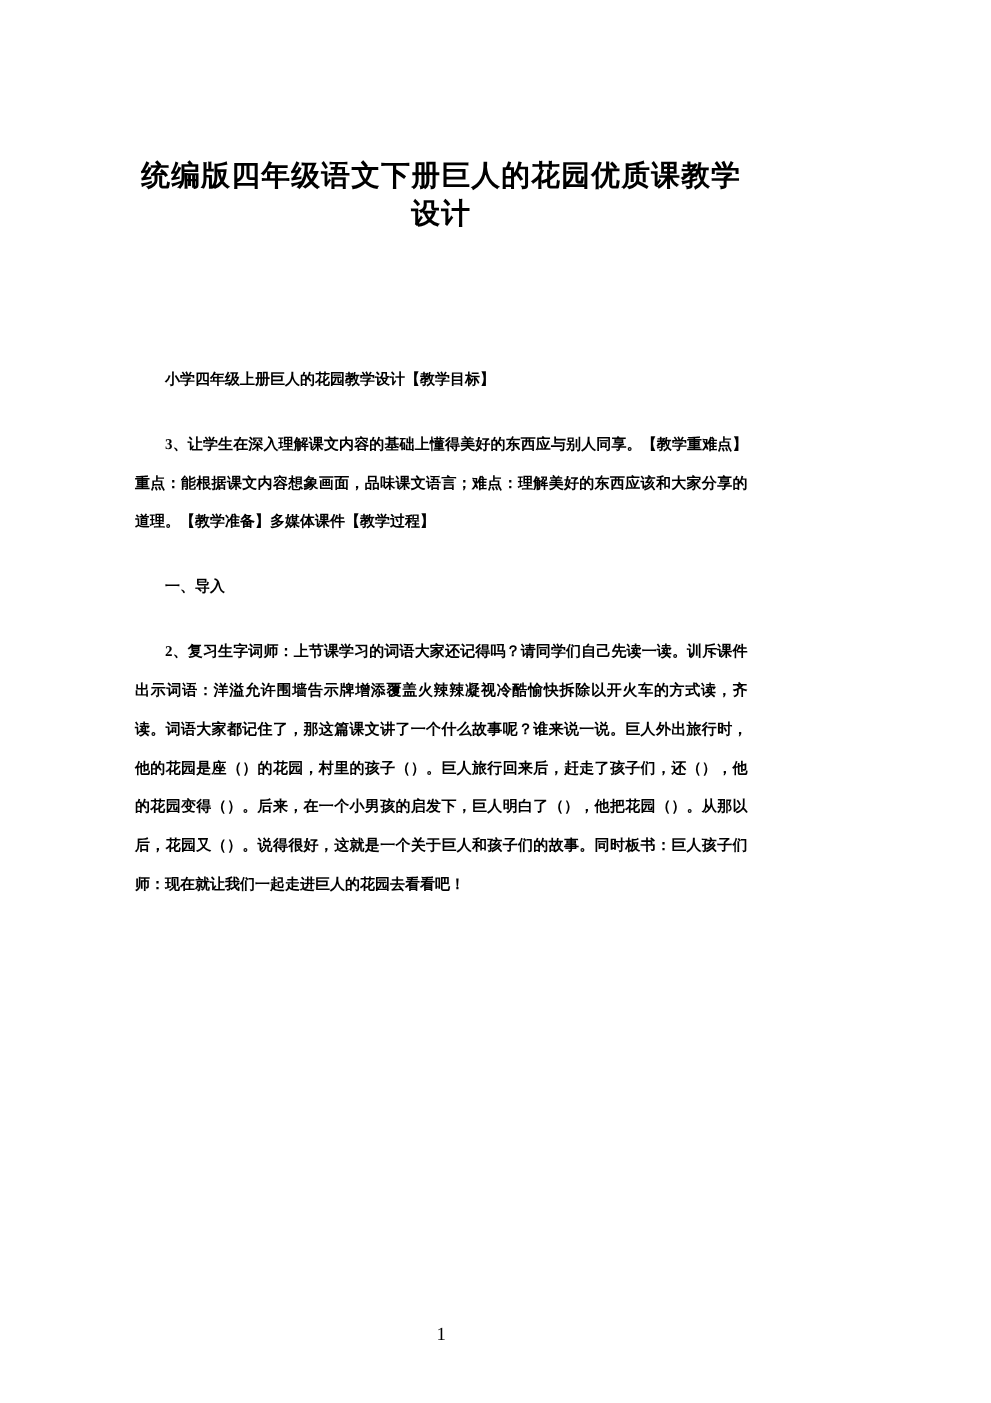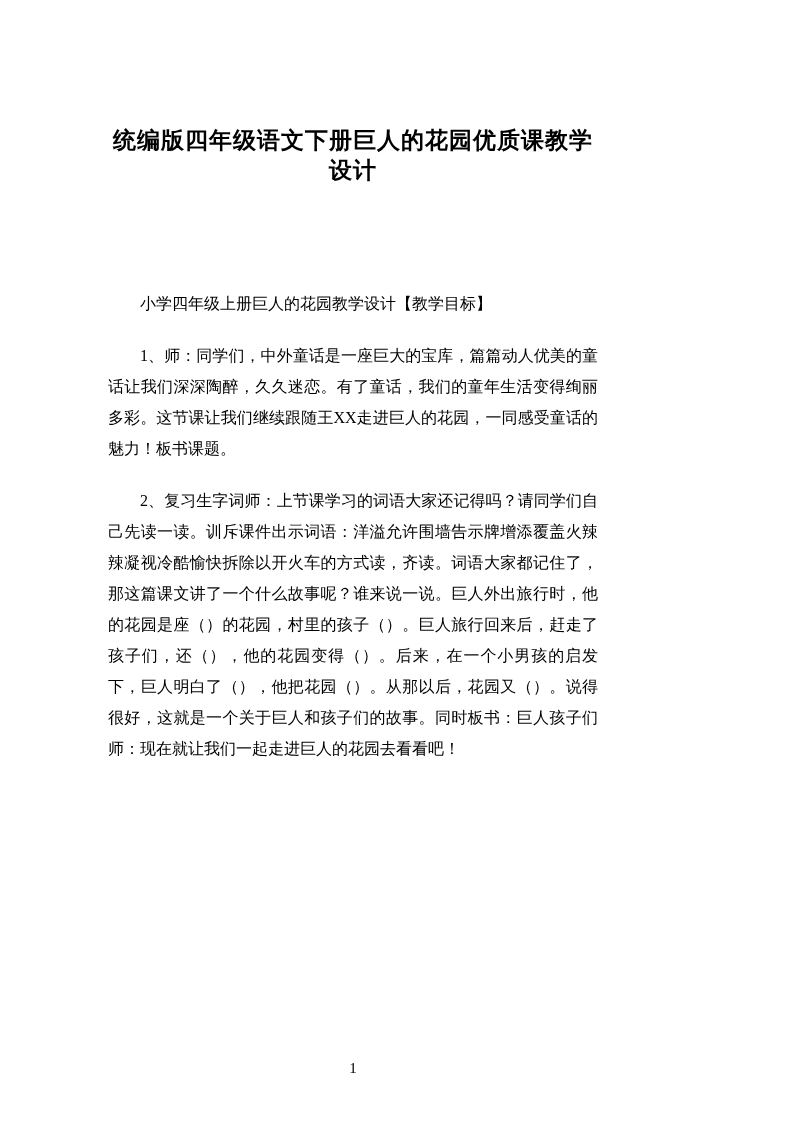--- a/index.html
+++ b/index.html
@@ -21,38 +21,40 @@
   }
   .doc-title {
     font-size: 23px;
     font-weight: bold;
     text-align: center;
     margin: 0 0 102px 0;
     letter-spacing: 1px;
     line-height: 1.3;
   }
   .para {
-    font-size: 16px;
+    font-size: 12px;
     line-height: 31px;
     text-align: justify;
     text-indent: 2em;
     margin: 0 0 21px 0;
     word-break: break-all;
+    font-weight: bold;
   }
   .page-number {
     margin-top: auto;
     text-align: center;
     font-size: 15px;
     line-height: 1;
   }
 </style>
 </head>
 <body>
 
 <div class="page">
   <h1 class="doc-title">统编版四年级语文下册巨人的花园优质课教学设计</h1>
 
   <p class="para">小学四年级上册巨人的花园教学设计【教学目标】</p>
-  <p class="para">1、师：同学们，中外童话是一座巨大的宝库，篇篇动人优美的童话让我们深深陶醉，久久迷恋。有了童话，我们的童年生活变得绚丽多彩。这节课让我们继续跟随王XX走进巨人的花园，一同感受童话的魅力！板书课题。</p>
+  <p class="para">3、让学生在深入理解课文内容的基础上懂得美好的东西应与别人同享。【教学重难点】重点：能根据课文内容想象画面，品味课文语言；难点：理解美好的东西应该和大家分享的道理。【教学准备】多媒体课件【教学过程】</p>
+  <p class="para">一、导入</p>
   <p class="para">2、复习生字词师：上节课学习的词语大家还记得吗？请同学们自己先读一读。训斥课件出示词语：洋溢允许围墙告示牌增添覆盖火辣辣凝视冷酷愉快拆除以开火车的方式读，齐读。词语大家都记住了，那这篇课文讲了一个什么故事呢？谁来说一说。巨人外出旅行时，他的花园是座（）的花园，村里的孩子（）。巨人旅行回来后，赶走了孩子们，还（），他的花园变得（）。后来，在一个小男孩的启发下，巨人明白了（），他把花园（）。从那以后，花园又（）。说得很好，这就是一个关于巨人和孩子们的故事。同时板书：巨人孩子们师：现在就让我们一起走进巨人的花园去看看吧！</p>
 
   <div class="page-number">1</div>
 </div>
 
 </body></html>

